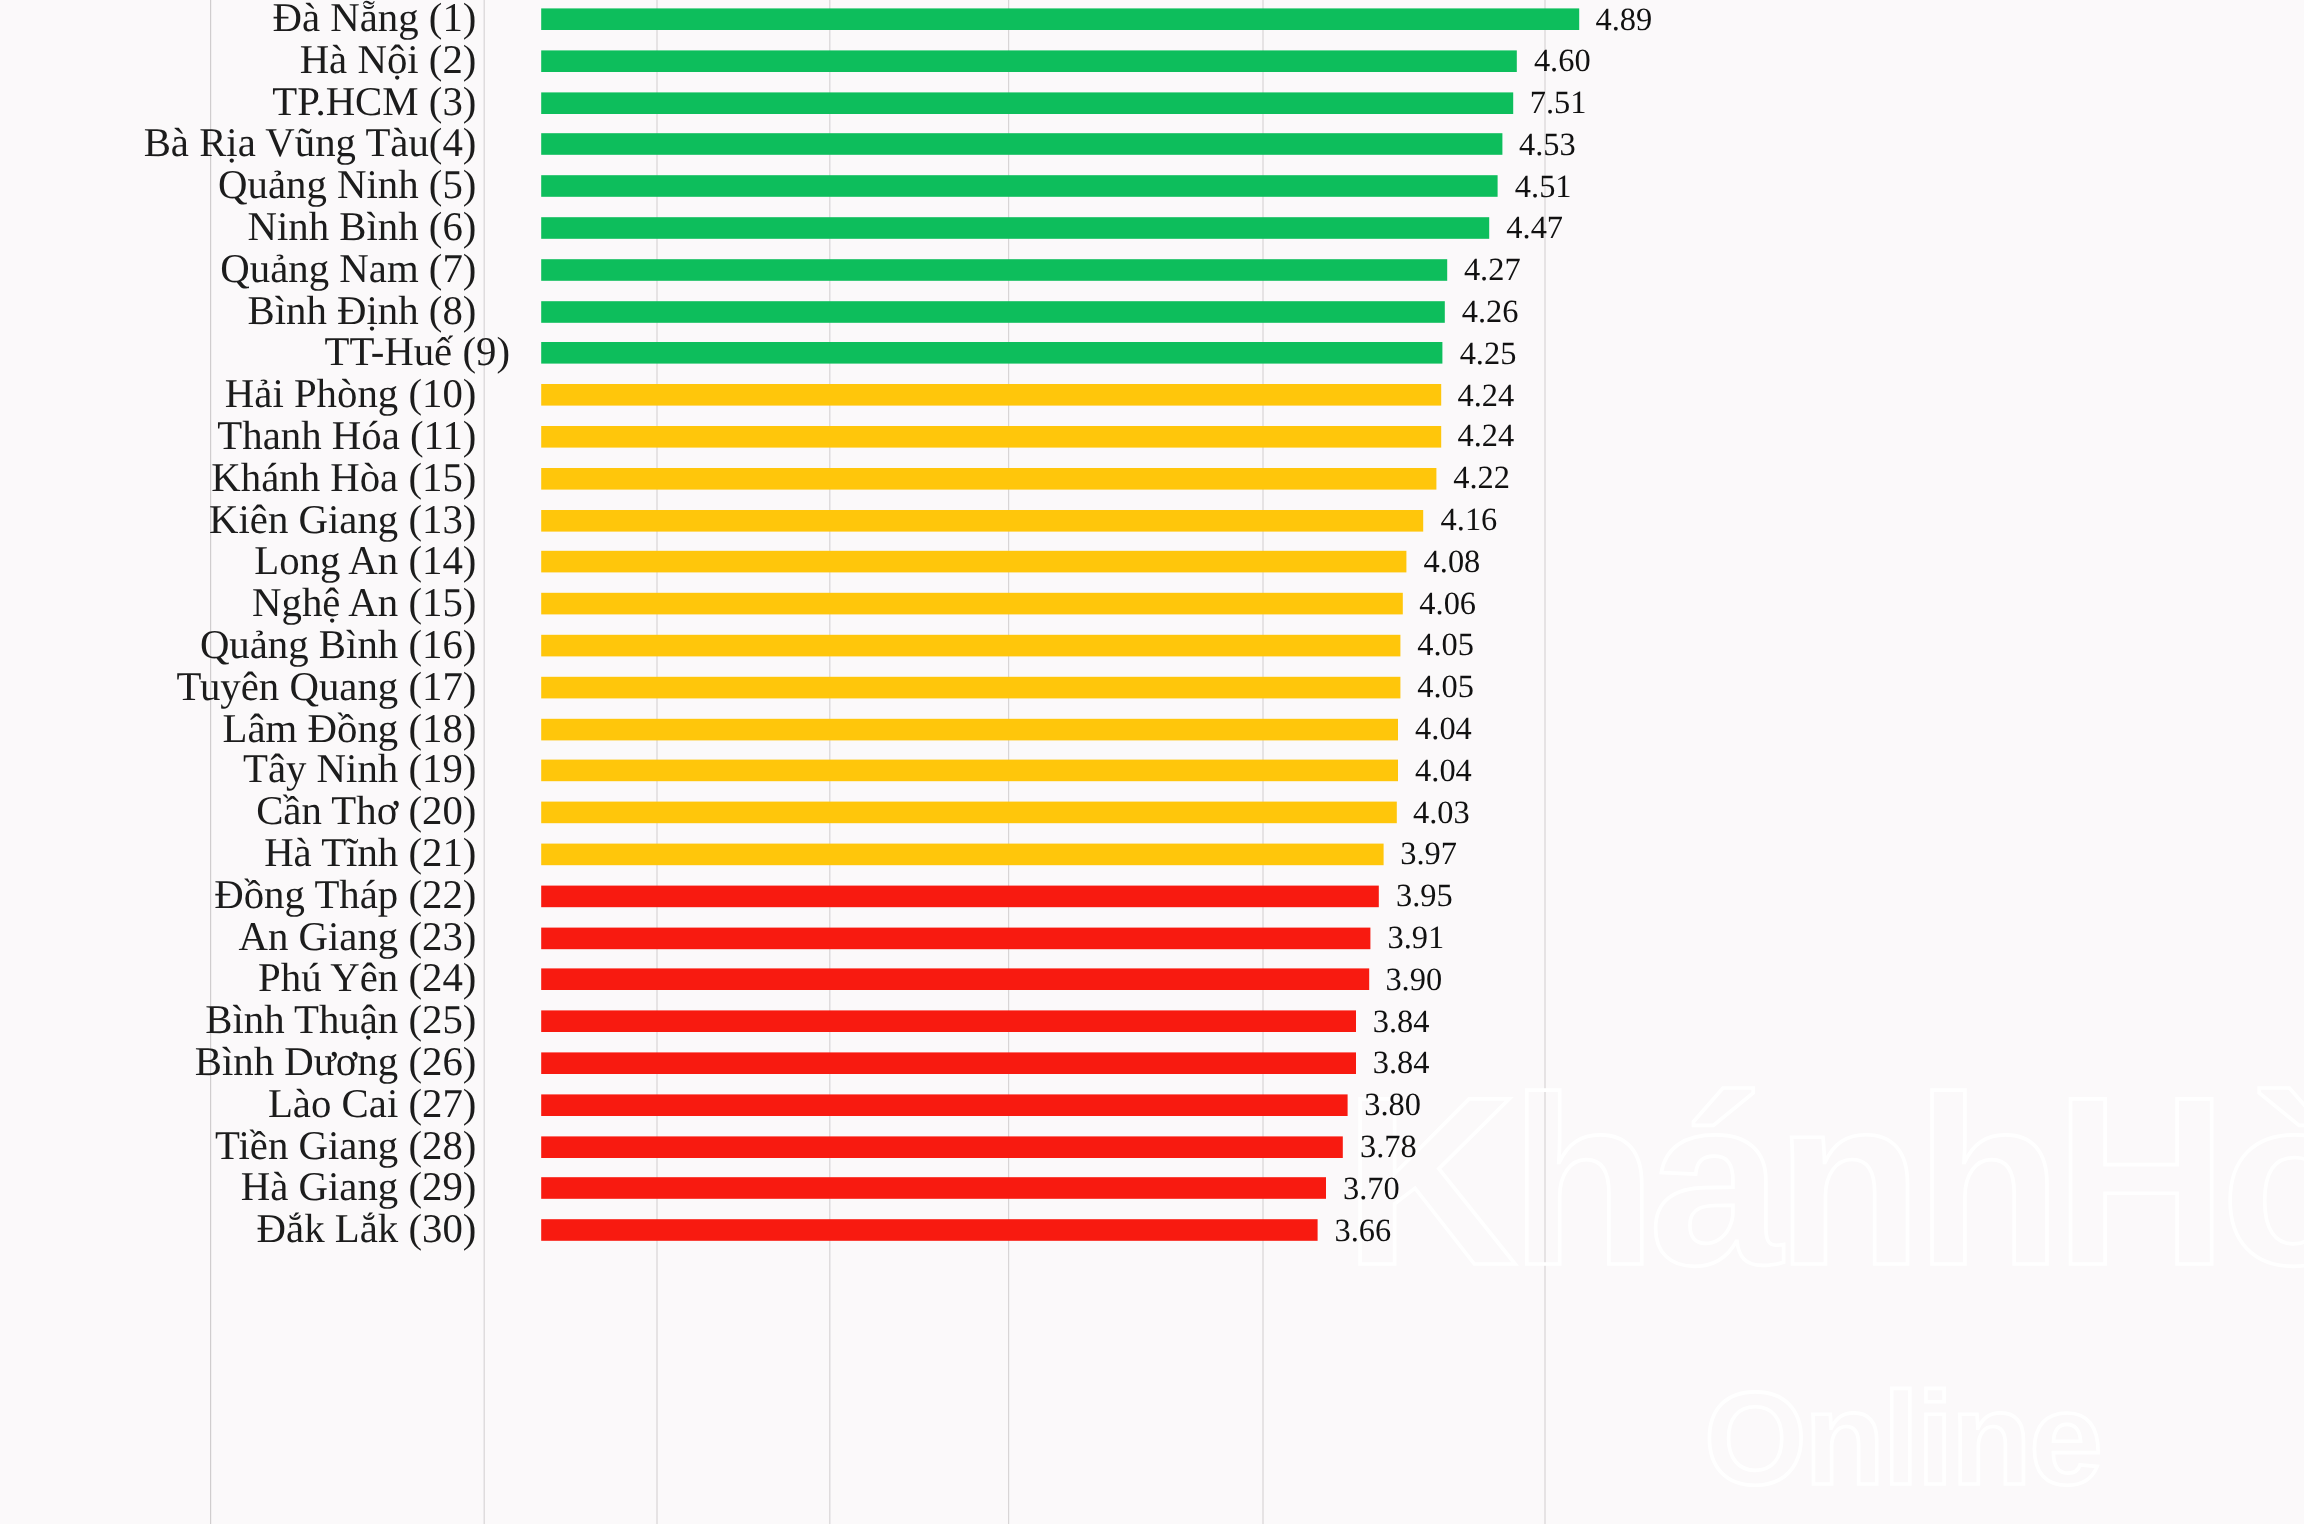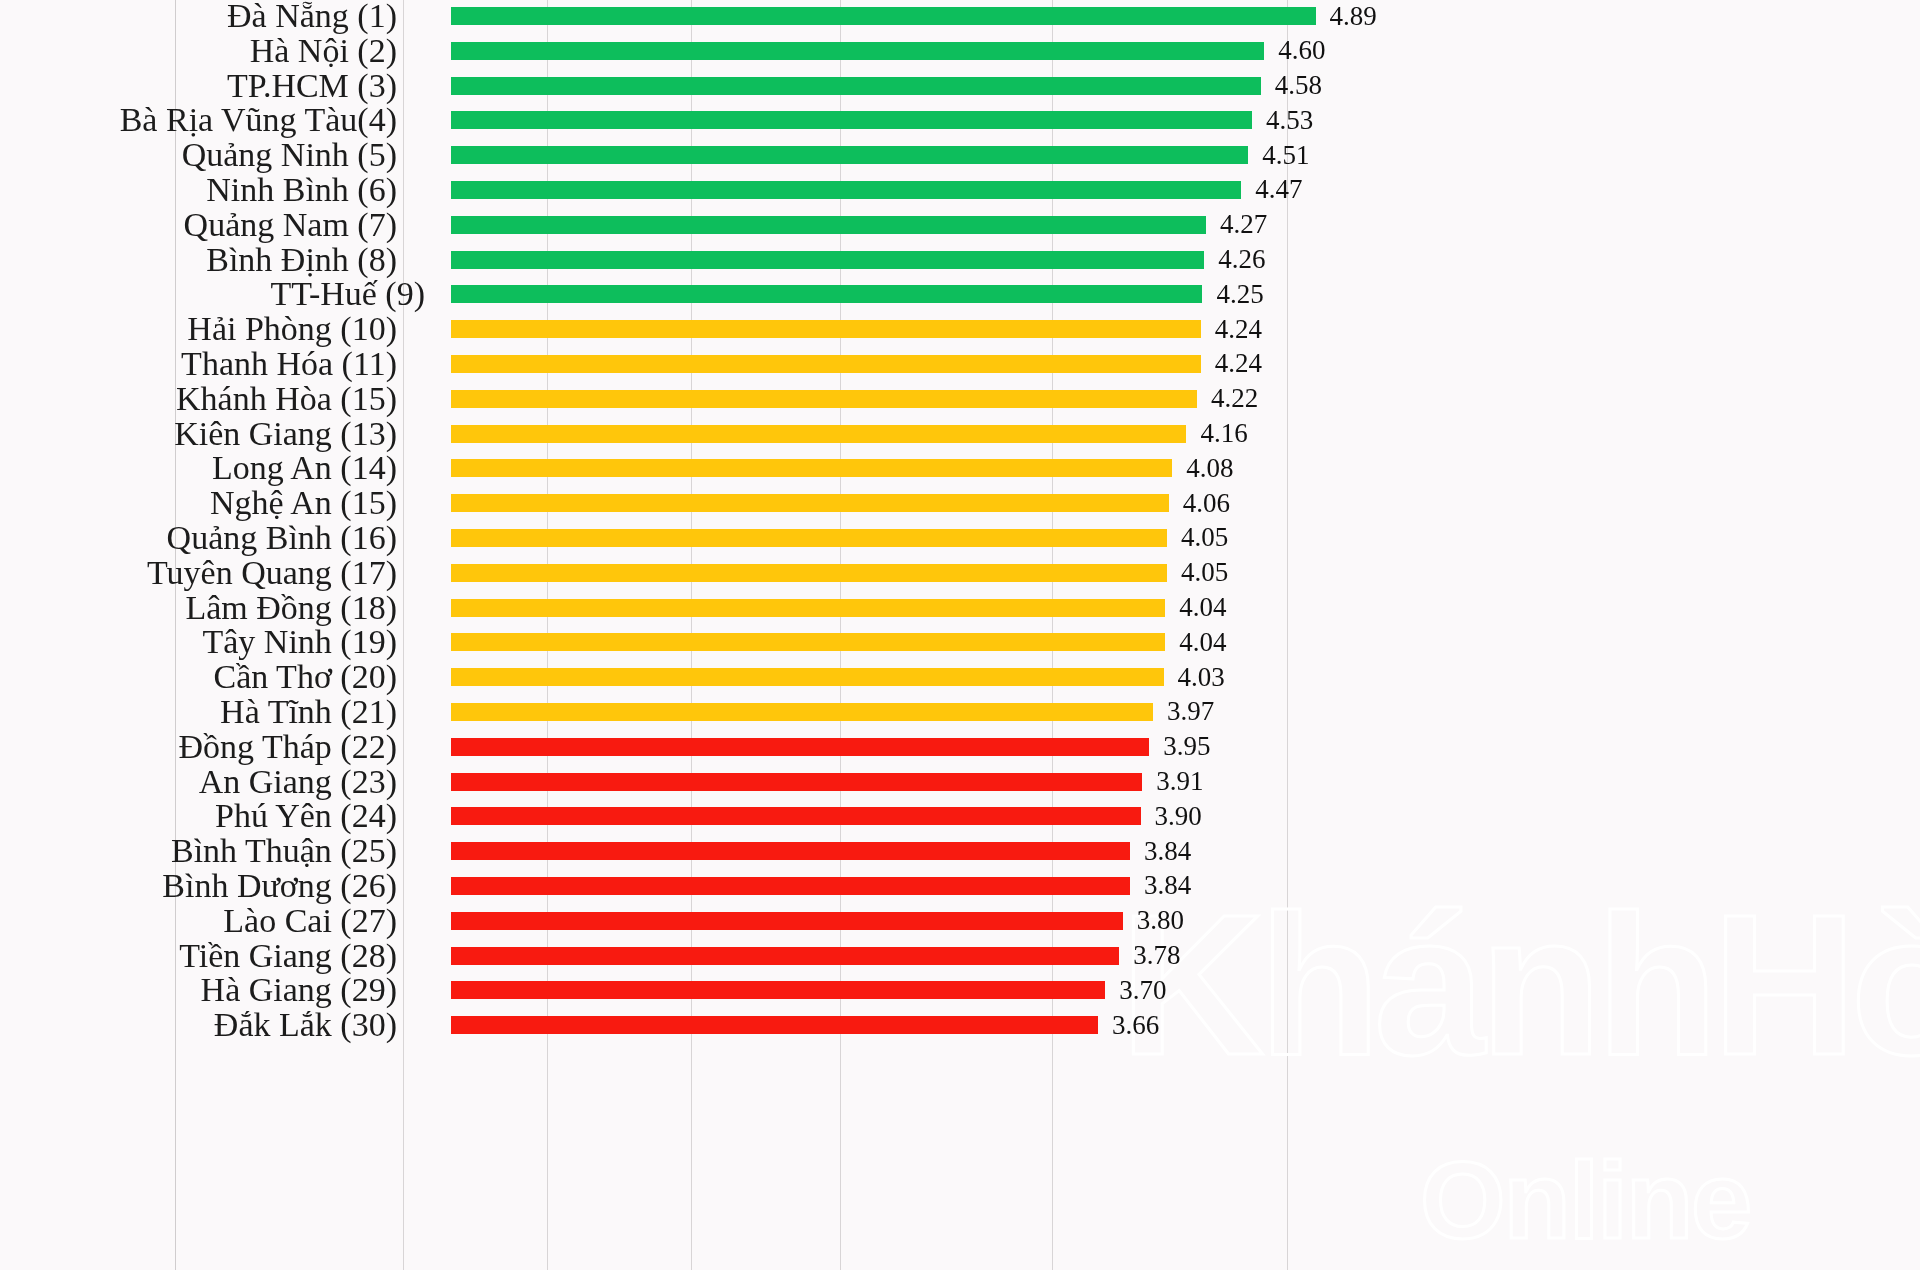--- a/index.html
+++ b/index.html
@@ -151,21 +151,21 @@
         <div class="row-label">Hà Nội (2)</div>
         <div class="bar-wrap">
           <div class="bar" style="width: 813.28px; background: rgb(13, 190, 92);"></div>
           <div class="bar-value">4.60</div>
         </div>
       </div>
       <div class="row" style="top: 68.2px; text-decoration: underline;">
         <div class="row-label">TP.HCM (3)</div>
         <div class="bar-wrap">
           <div class="bar" style="width: 809.744px; background: rgb(13, 190, 92);"></div>
-          <div class="bar-value">4.58</div>
+          <div class="bar-value">7.51</div>
         </div>
       </div>
       <div class="row" style="top: 103px;">
         <div class="row-label">Bà Rịa Vũng Tàu(4)</div>
         <div class="bar-wrap">
           <div class="bar" style="width: 800.904px; background: rgb(13, 190, 92);"></div>
           <div class="bar-value">4.53</div>
         </div>
       </div>
       <div class="row" style="top: 137.8px;">

